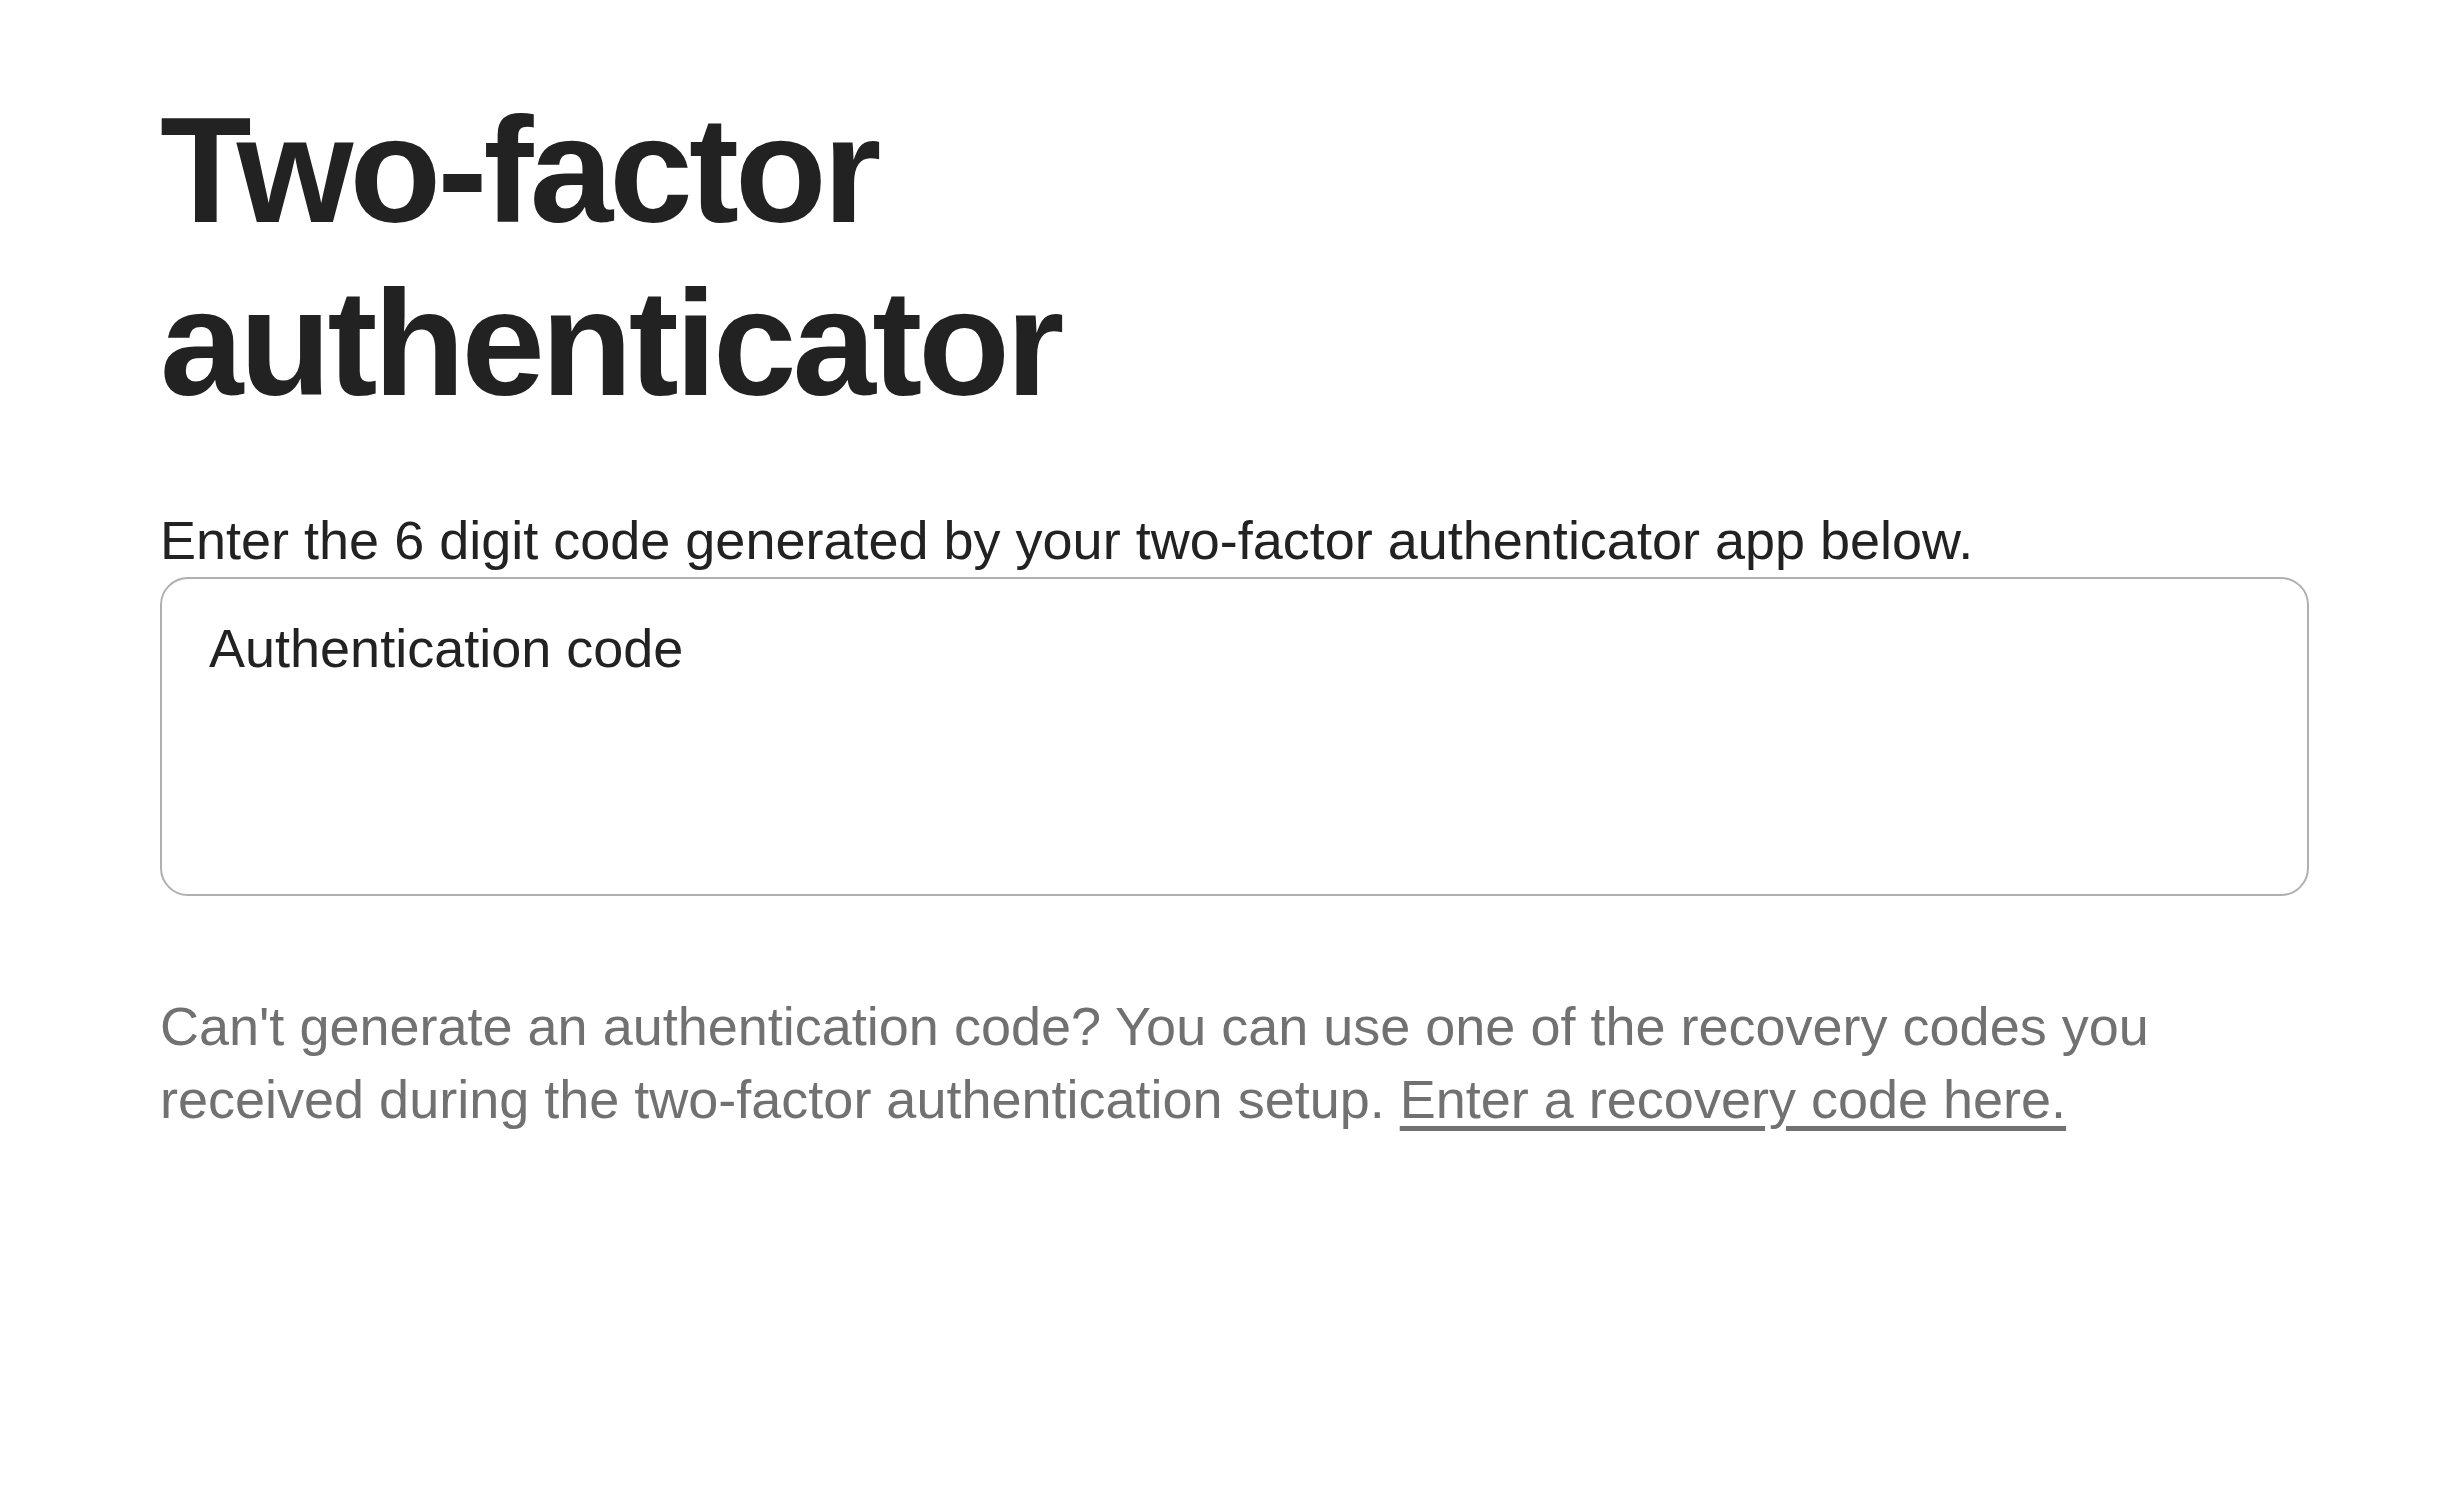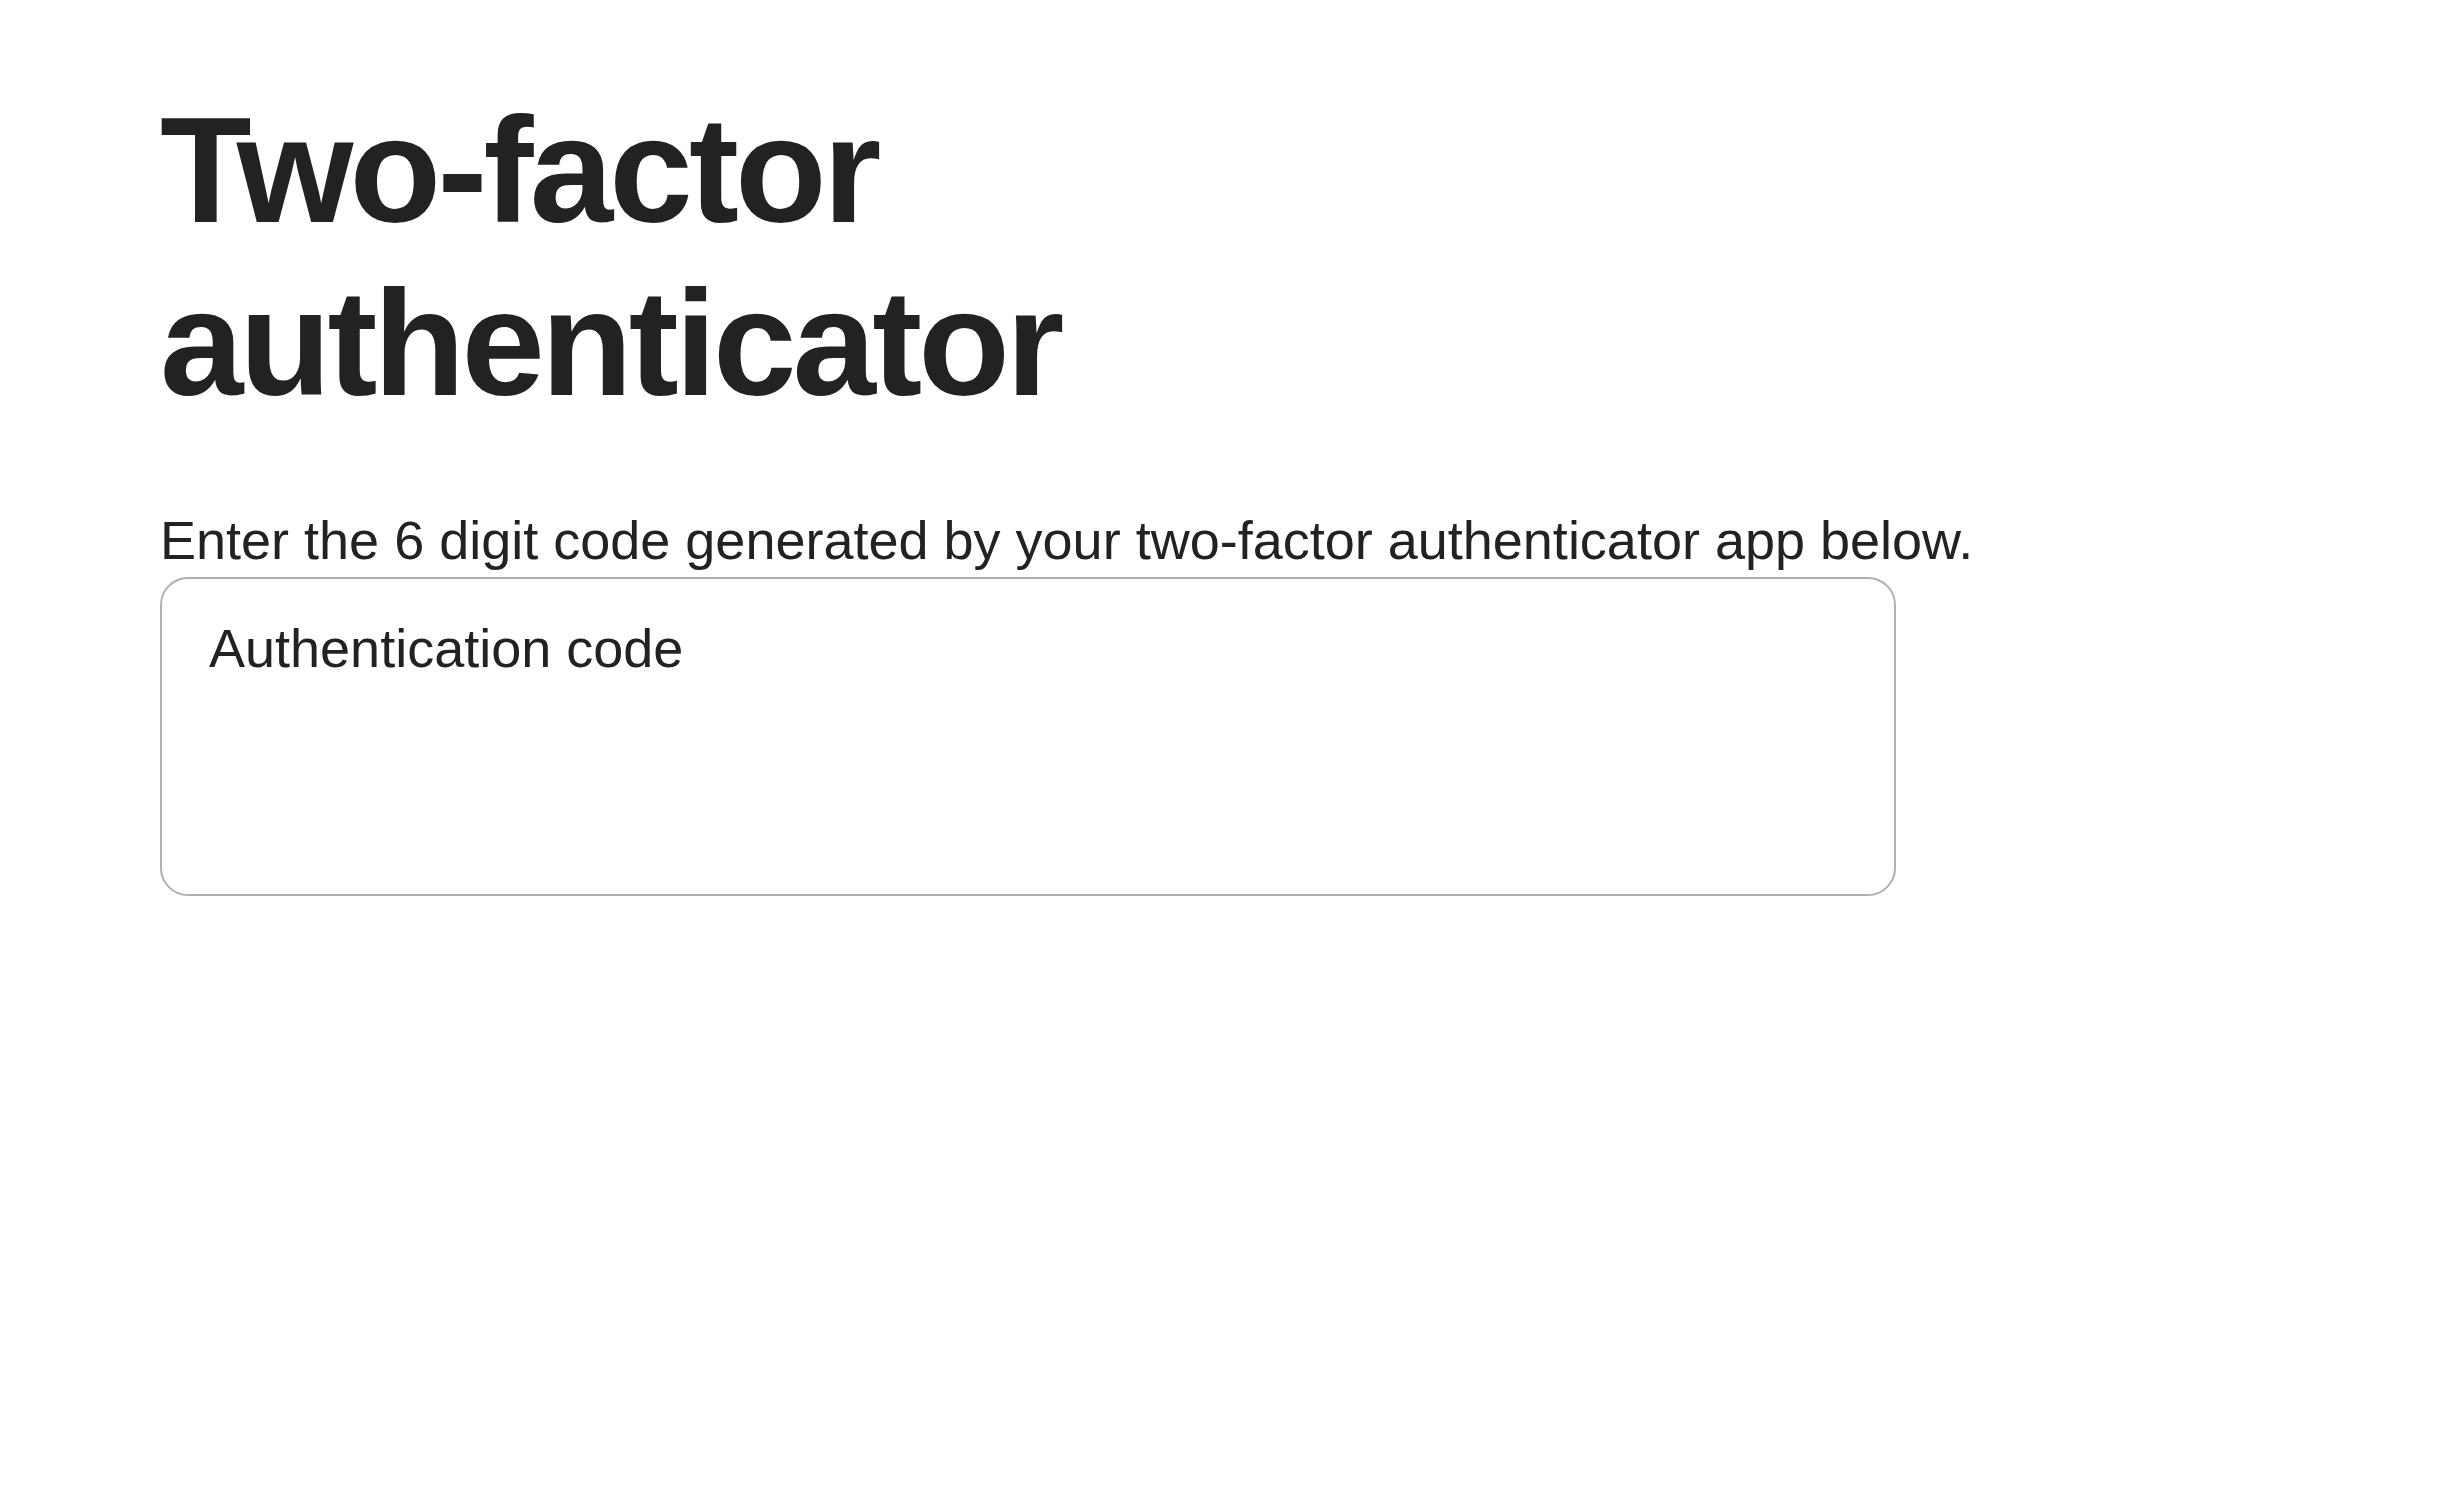--- a/index.html
+++ b/index.html
@@ -29,21 +29,21 @@
     }
     .subtitle {
       font-size: 54px;
       font-weight: 400;
       line-height: 1.35;
       color: #222222;
       max-width: 2158px;
     }
     .input-wrapper {
       position: relative;
-      width: 1736px;
+      width: 2149px;
       height: 319px;
       border: 2.8px solid #b0b0b0;
       border-radius: 28px;
       padding: 38px 47px;
       margin-bottom: 94px;
     }
     .input-label {
       font-size: 54px;
       font-weight: 400;
       color: #222222;
@@ -77,14 +77,17 @@
 </head>
 <body>
 
 <div class="container">
   <h1 class="heading">Two-factor authenticator</h1>
   <p class="subtitle">Enter the 6 digit code generated by your two-factor authenticator app below.</p>
   <div class="input-wrapper">
     <label class="input-label">Authentication code</label>
     <input type="text" class="input-field" value="" style="">
   </div>
+  <p class="help-text">
+    <span>Can't generate an authentication code? You can use one of the recovery codes you received during the two-factor authentication setup. </span><a class="recovery-link">Enter a recovery code here.</a>
+  </p>
 </div>
 
 
 </body></html>

